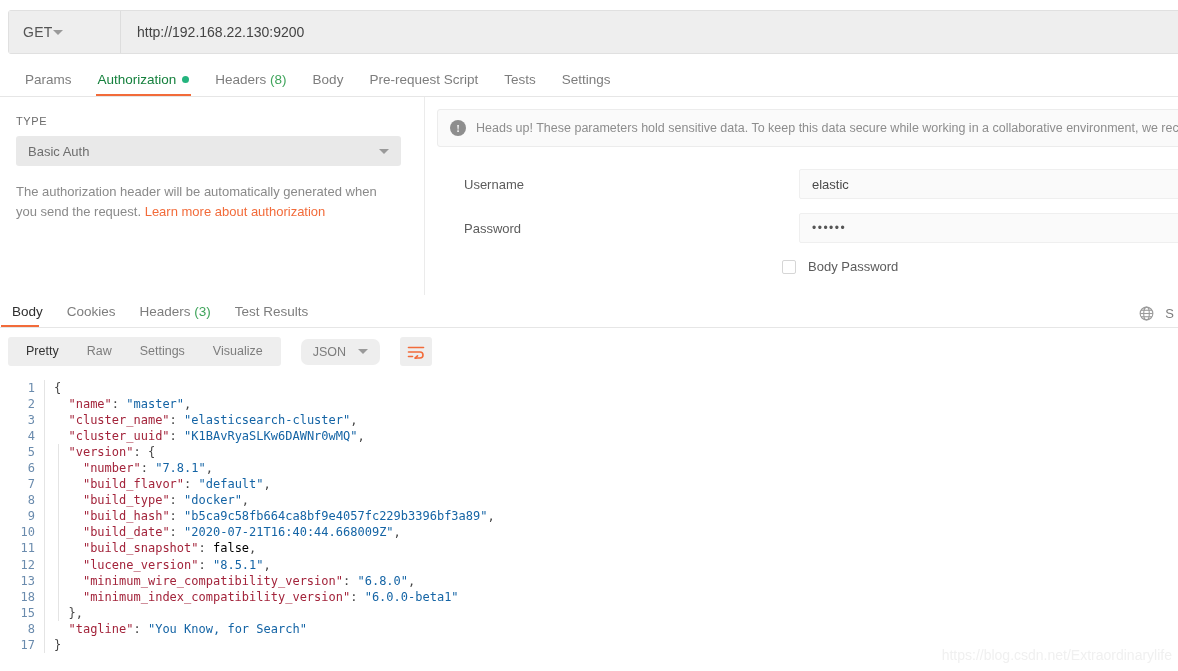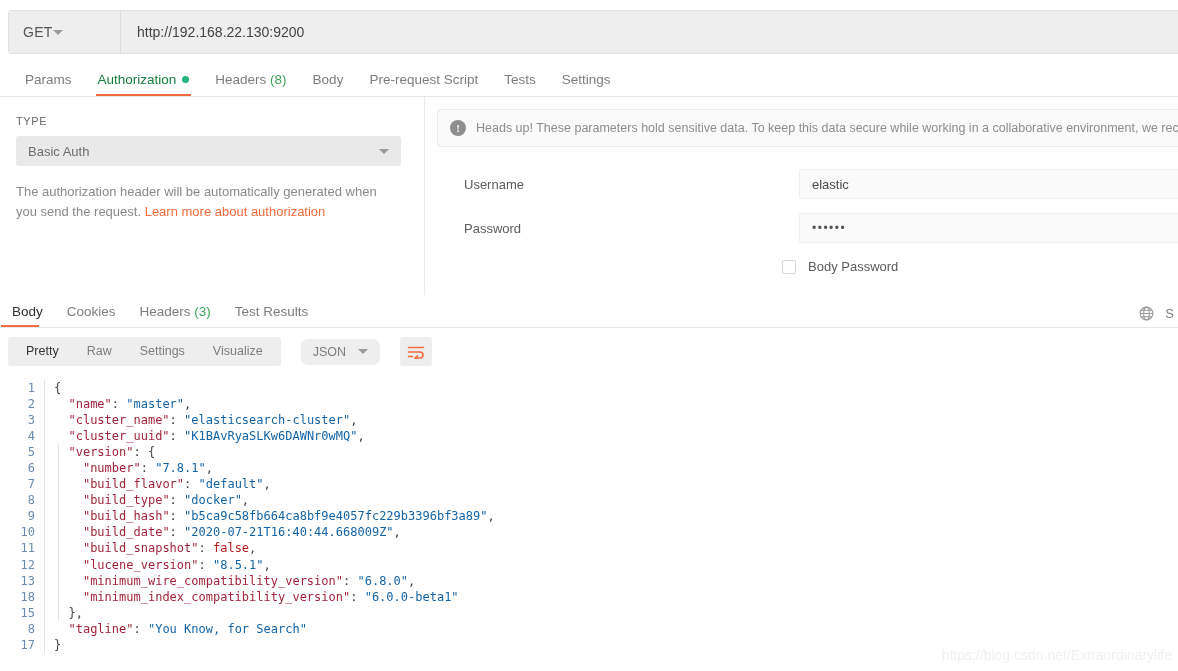--- a/index.html
+++ b/index.html
@@ -225,21 +225,21 @@
     user-select: none;
   }
   .code-lines {
     flex: 1; padding-top: 5px; padding-left: 10px;
     position: relative;
     white-space: pre;
   }
   .code-line { height: 16.05px; }
   .k { color: #a3243b; }
   .s { color: #1464a5; }
-  .b { color: #b91c1c; }
+  .b { color: #000000; }
   .p { color: #444; }
   .ind {
     position: absolute; width: 1px; background: #e4e4e4;
   }
 
   
   .watermark {
     position: absolute; right: 6px; bottom: 8px;
     font-size: 14px; color: #f0f0f0;
     font-family: "Liberation Sans", sans-serif;

